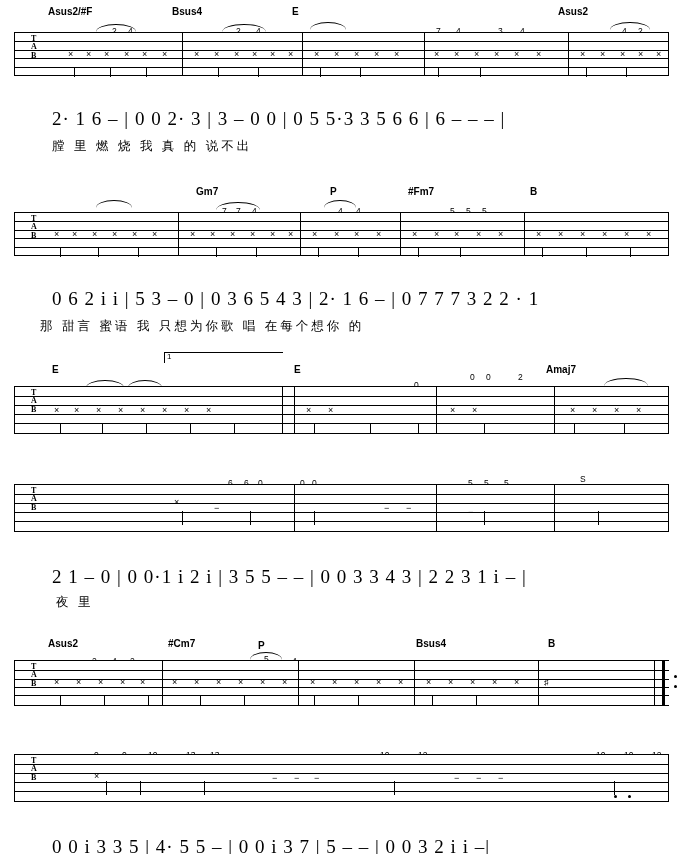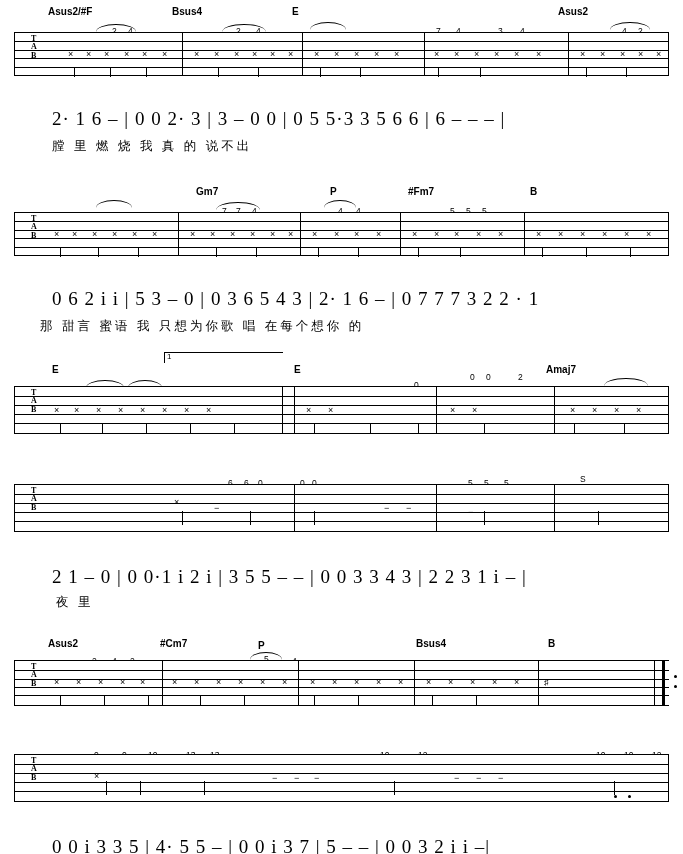--- a/index.html
+++ b/index.html
@@ -429,21 +429,21 @@
       <div class="vbar" style="left:584px; top:26px; height:14px; border-left-width:1px;"></div>
     </div>
 
     <div class="jianpu" style="top:208px; left:52px;">2 1 – 0 | 0 0·1 i 2 i | 3 5 5  – – | 0 0 3 3 4 3 | 2  2 3 1 i – |</div>
     <div class="lyrics" style="top:236px; left:56px;">夜 里</div>
   </div>
 
   <div class="system" style="top:632px;">
 
     <div class="chord" style="left:48px; top:6px;">Asus2</div>
-    <div class="chord" style="left:160px; top:6px;">#Cm7</div>
+    <div class="chord" style="left:168px; top:6px;">#Cm7</div>
     <div class="chord" style="left:258px; top:8px;">P</div>
     <div class="chord" style="left:416px; top:6px;">Bsus4</div>
     <div class="chord" style="left:548px; top:6px;">B</div>
 
     <div class="num" style="left:92px; top:24px;">2</div>
     <div class="num" style="left:112px; top:24px;">4</div>
     <div class="num" style="left:130px; top:24px;">2</div>
     <div class="num" style="left:264px; top:22px;">5</div>
     <div class="num" style="left:292px; top:24px;">4</div>
     <div class="num" style="left:216px; top:34px;">2</div>

